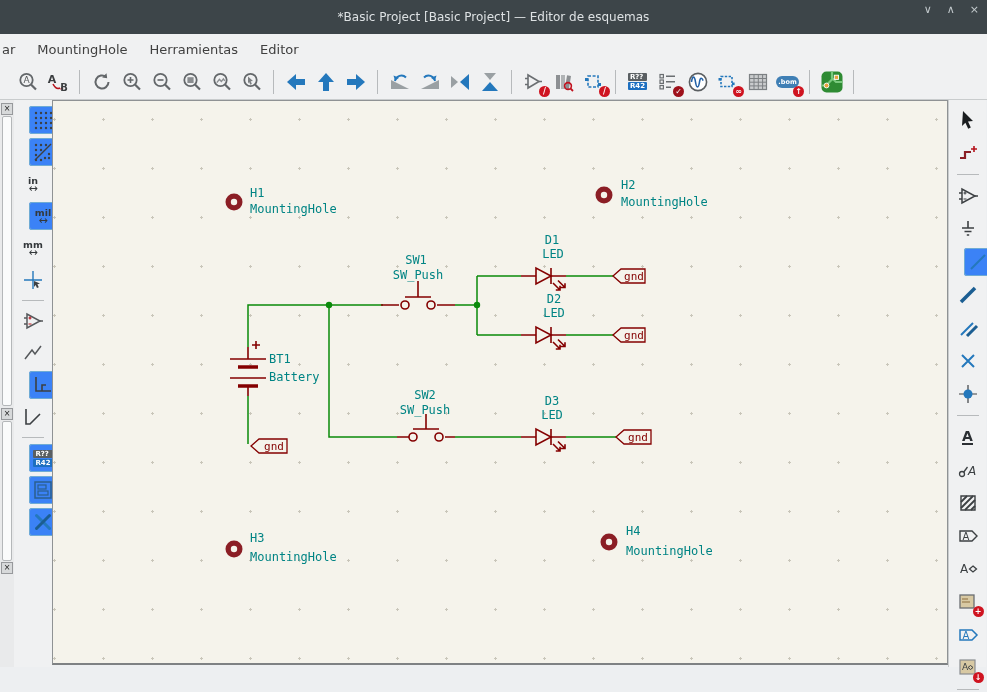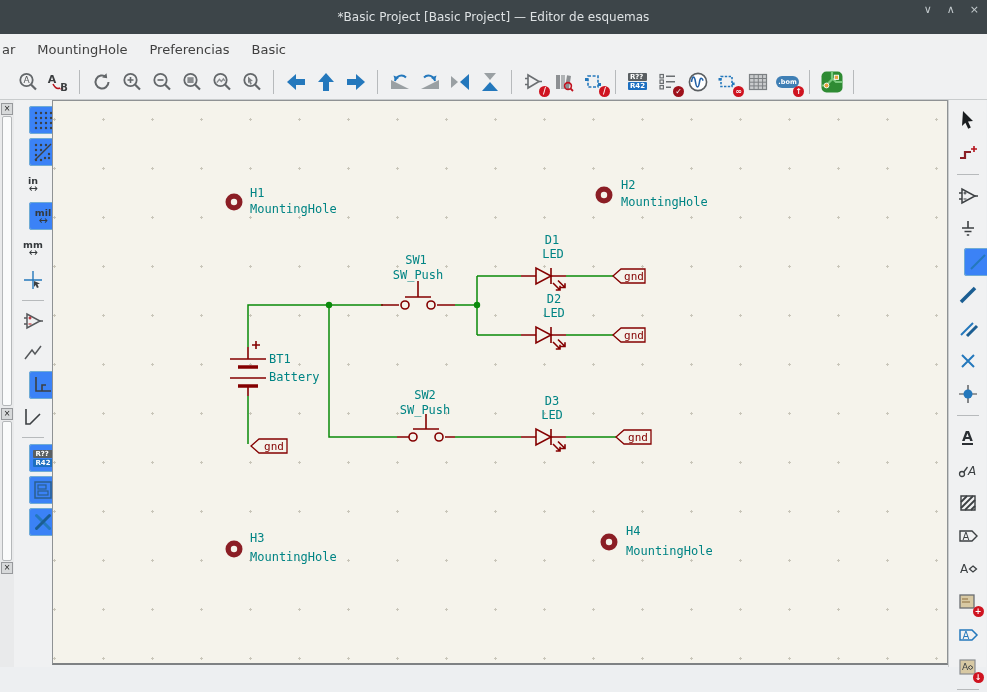--- a/index.html
+++ b/index.html
@@ -60,22 +60,22 @@
   <div class="win-controls">
     <span>∨</span>
     <span>∧</span>
     <span>×</span>
   </div>
 </div>
 
 <div class="menubar">
   <span class="menu-item cut">ar</span>
   <span class="menu-item">MountingHole</span>
-  <span class="menu-item">Preferencias</span>
-  <span class="menu-item">Basic</span>
+  <span class="menu-item">Herramientas</span>
+  <span class="menu-item">Editor</span>
 </div>
 
 <div class="toolbar">
   <div class="tb">
     <svg width="22" height="22" viewBox="0 0 22 22">
       <circle cx="9.5" cy="9" r="6.2" fill="none" stroke="#63676a" stroke-width="1.8"></circle>
       <line x1="14" y1="13.5" x2="19" y2="18.5" stroke="#63676a" stroke-width="2.2"></line>
       <text x="9.5" y="12.3" text-anchor="middle" font-size="9" fill="#55585a">A</text>
     </svg>
   </div>

